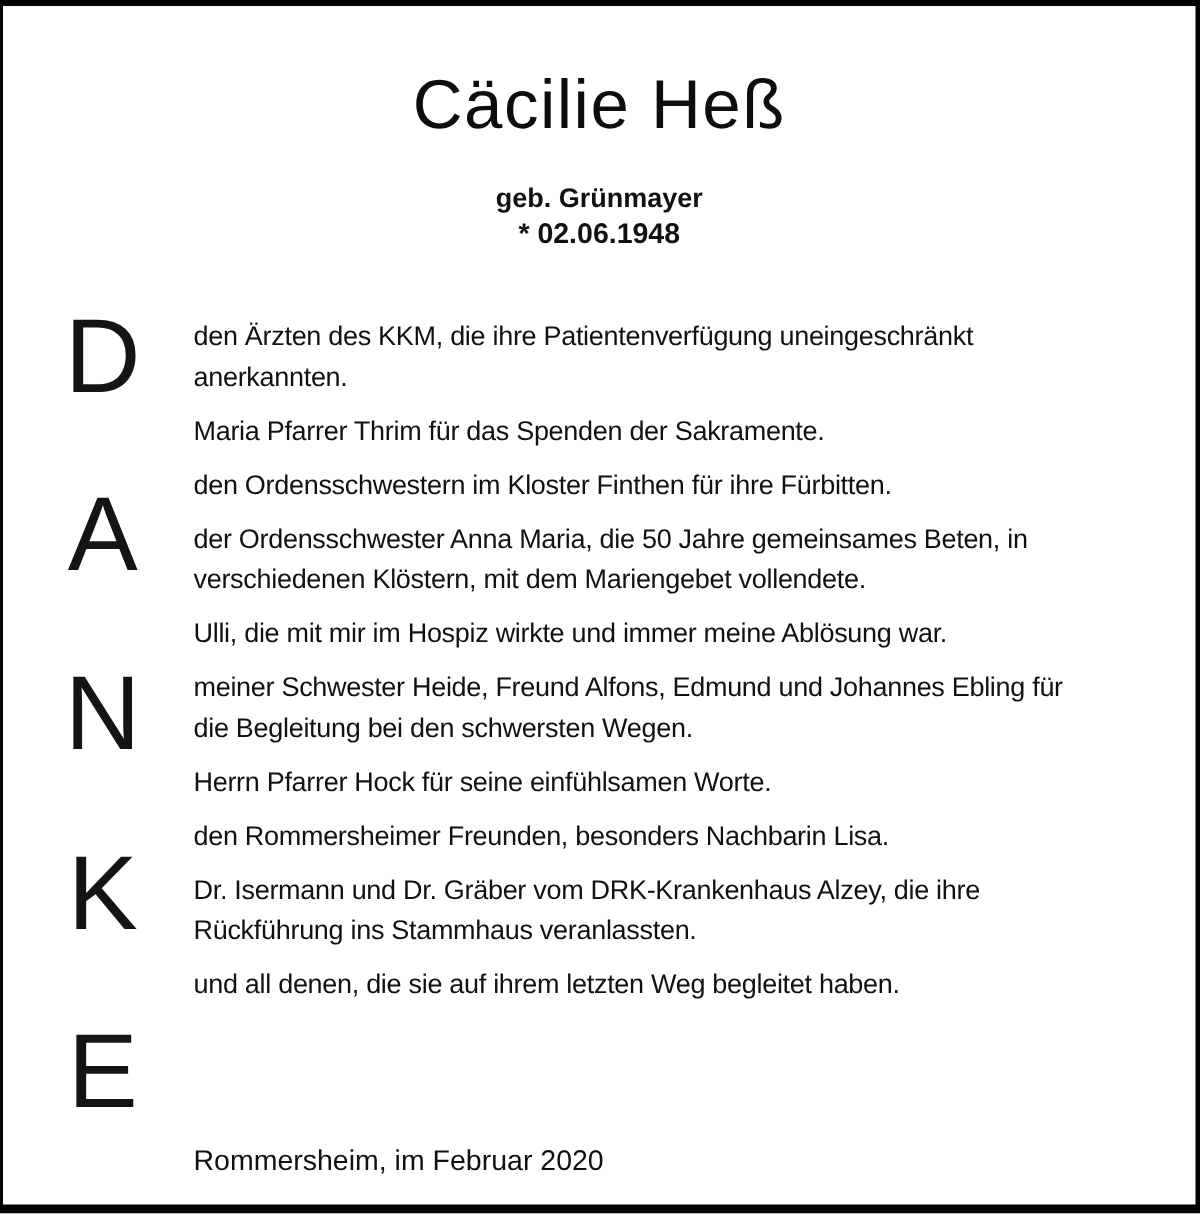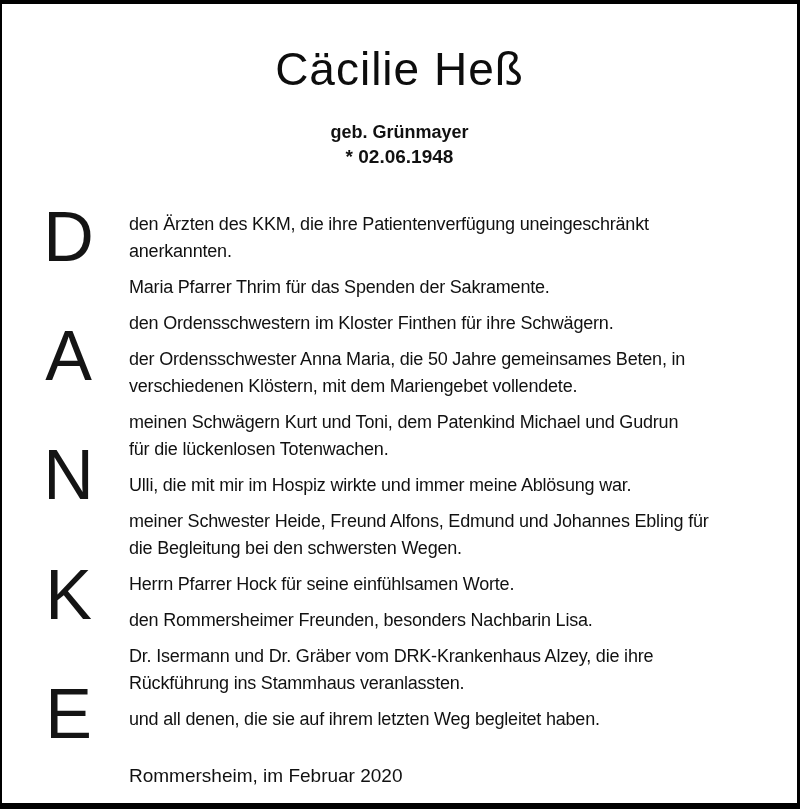--- a/index.html
+++ b/index.html
@@ -104,25 +104,23 @@
       <span>A</span>
       <span>N</span>
       <span>K</span>
       <span>E</span>
     </aside>
 
     <div class="paragraphs">
       <p>den Ärzten des KKM, die ihre Patientenverfügung uneingeschränkt
 anerkannten.</p>
       <p>Maria Pfarrer Thrim für das Spenden der Sakramente.</p>
-      <p>den Ordensschwestern im Kloster Finthen für ihre Schwägern.</p>
+      <p>den Ordensschwestern im Kloster Finthen für ihre Fürbitten.</p>
       <p>der Ordensschwester Anna Maria, die 50 Jahre gemeinsames Beten, in
 verschiedenen Klöstern, mit dem Mariengebet vollendete.</p>
-      <p>meinen Schwägern Kurt und Toni, dem Patenkind Michael und Gudrun
-für die lückenlosen Totenwachen.</p>
       <p>Ulli, die mit mir im Hospiz wirkte und immer meine Ablösung war.</p>
       <p>meiner Schwester Heide, Freund Alfons, Edmund und Johannes Ebling für
 die Begleitung bei den schwersten Wegen.</p>
       <p>Herrn Pfarrer Hock für seine einfühlsamen Worte.</p>
       <p>den Rommersheimer Freunden, besonders Nachbarin Lisa.</p>
       <p>Dr. Isermann und Dr. Gräber vom DRK-Krankenhaus Alzey, die ihre
 Rückführung ins Stammhaus veranlassten.</p>
       <p>und all denen, die sie auf ihrem letzten Weg begleitet haben.</p>
     </div>
   </div>

